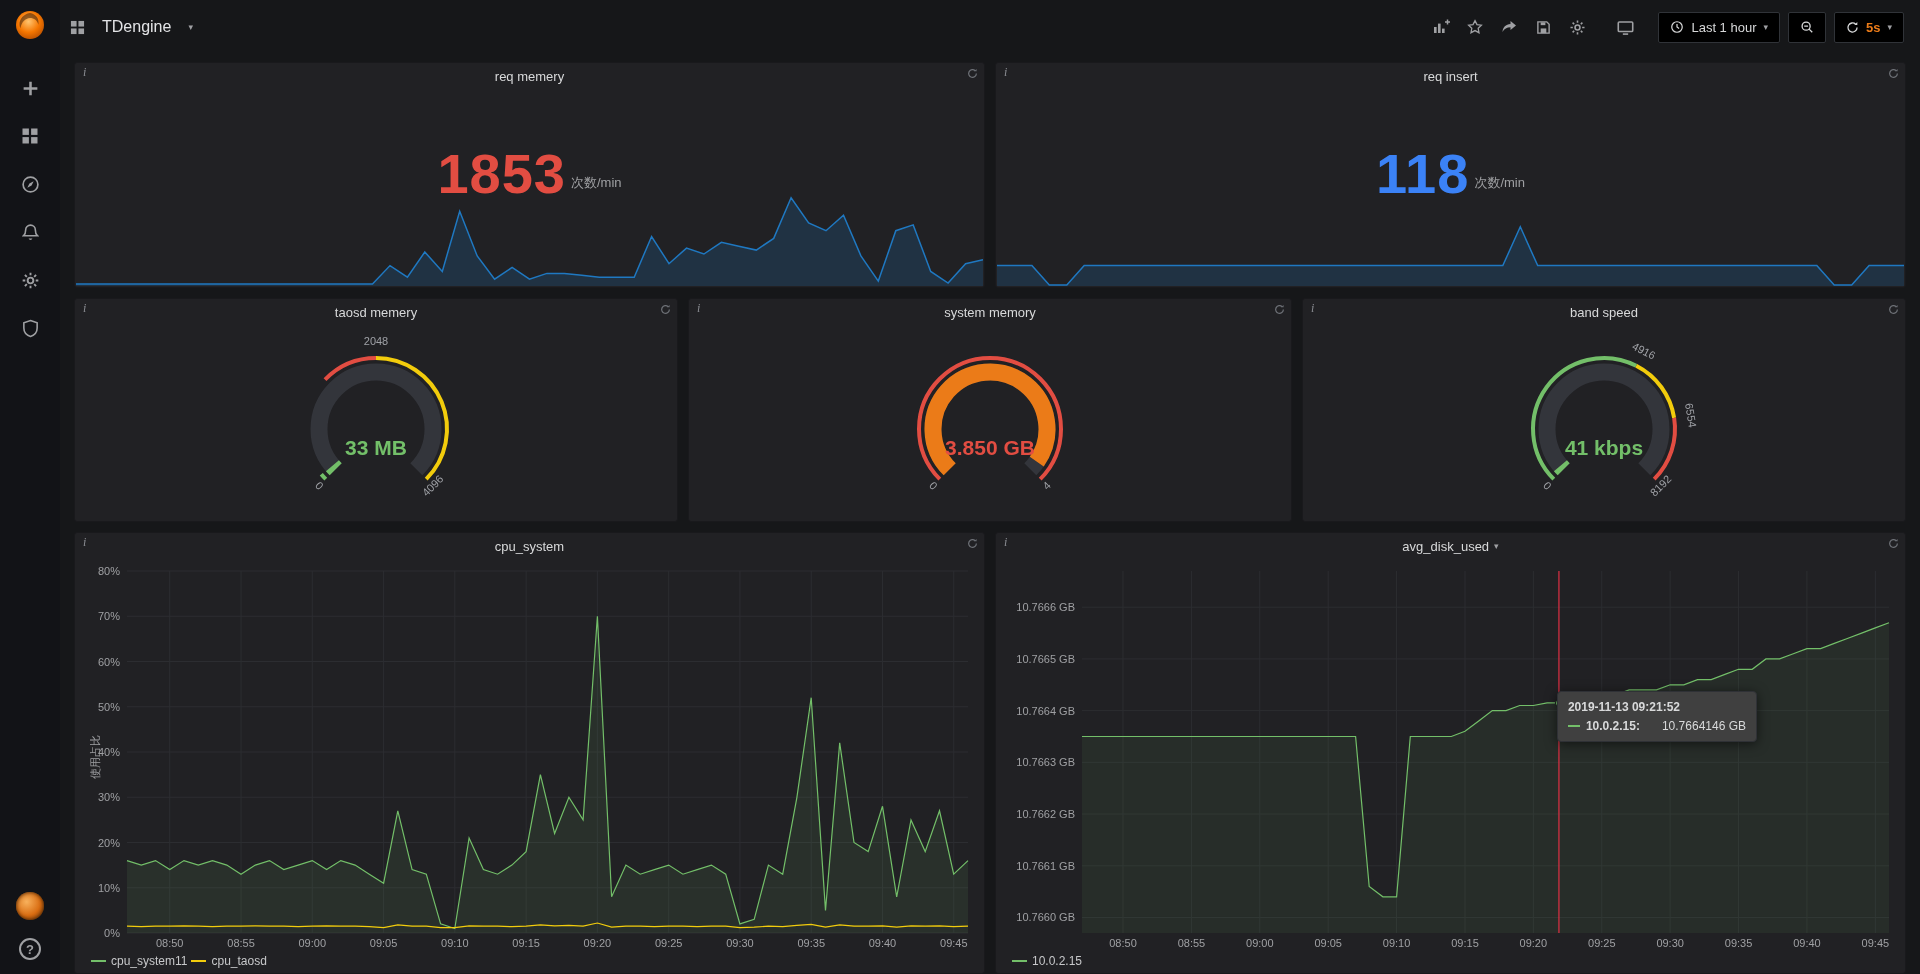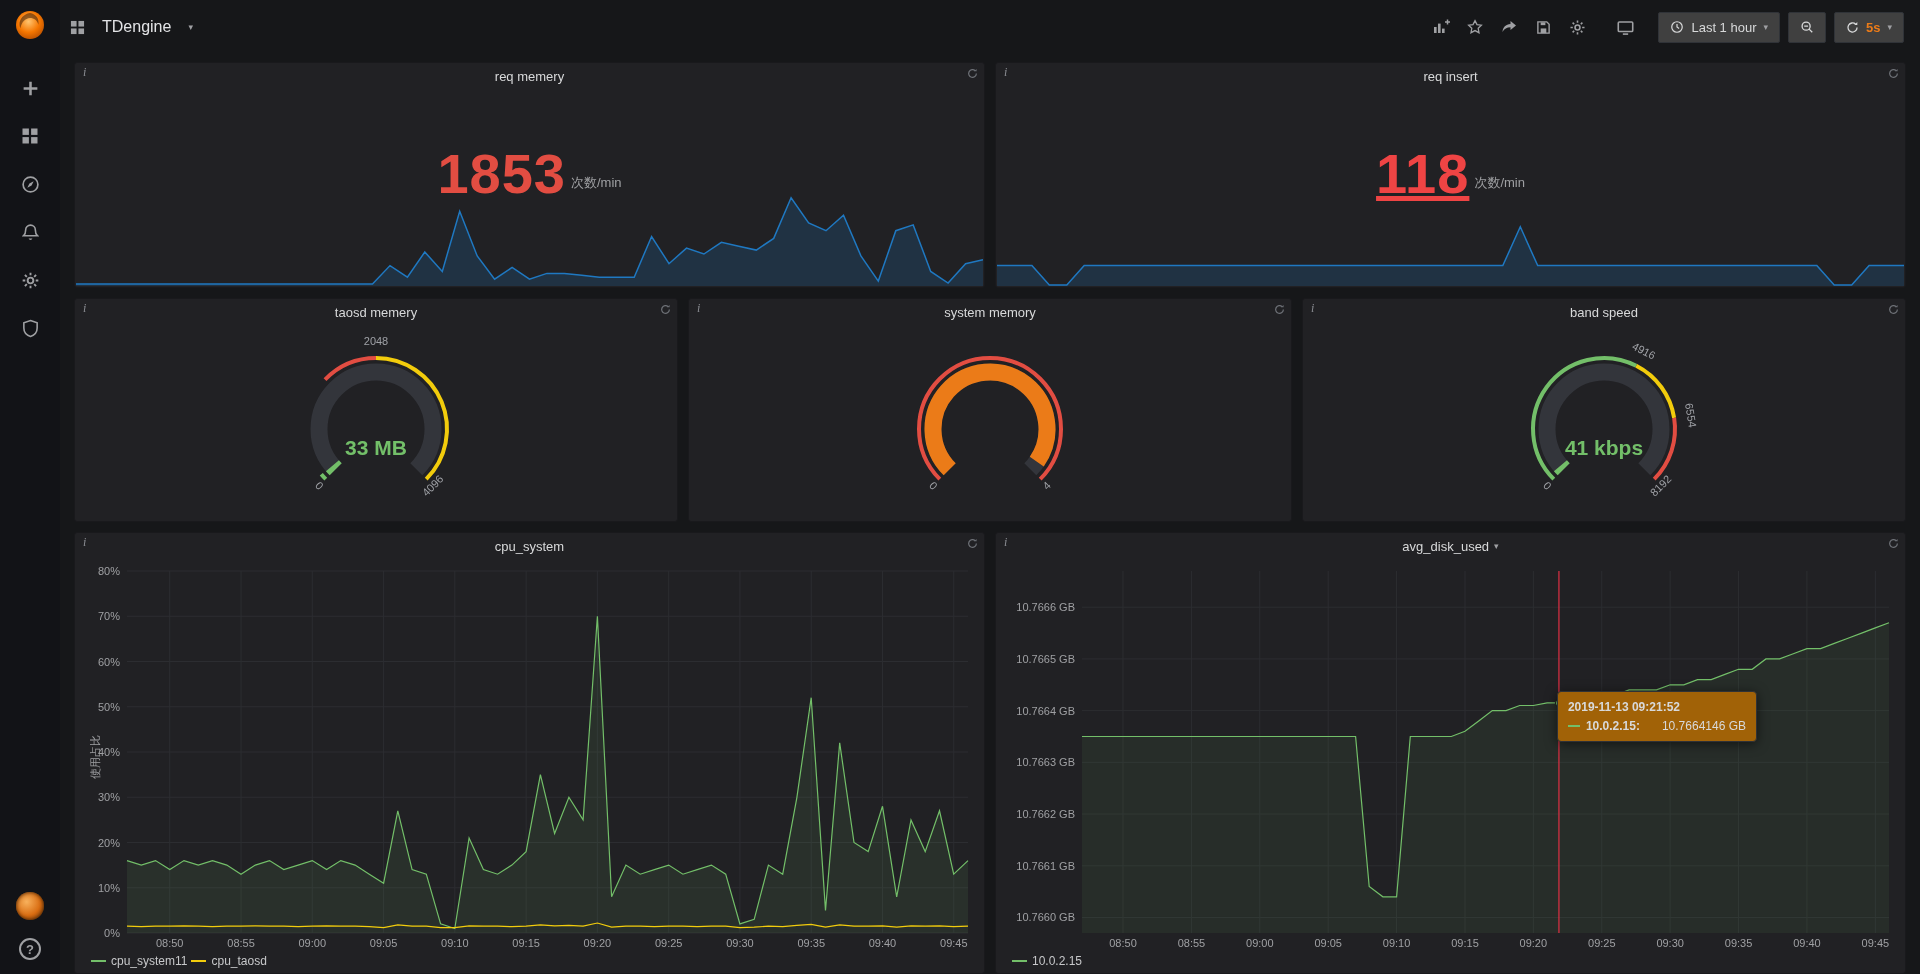--- a/index.html
+++ b/index.html
@@ -21,21 +21,21 @@
 
 .main{flex:1;display:flex;flex-direction:column;min-width:0;}
 .navbar{height:54px;flex:none;display:flex;align-items:center;justify-content:space-between;padding:0 16px 0 10px;background:#161719;}
 .nav-left{display:flex;align-items:center;gap:17px;cursor:pointer;}
 .nav-left .grid-ic{color:#9fa0a3;display:flex;}
 .dash-title{font-size:16px;font-weight:500;color:#e3e4e6;}
 .caret{color:#9fa0a3;font-size:9px;line-height:1;}
 .nav-right{display:flex;align-items:center;gap:4px;}
 .icon-btn{width:30px;height:30px;background:none;border:none;color:#9fa0a3;display:flex;align-items:center;justify-content:center;cursor:pointer;}
 .nav-sep{width:10px;}
-.nav-group-btn{display:flex;align-items:center;gap:7px;height:31px;padding:8px 11px;background:#404040;border:1px solid #303338;
+.nav-group-btn{display:flex;align-items:center;gap:7px;height:31px;padding:8px 11px;background:#000000;border:1px solid #303338;
   border-radius:2px;color:#d8d9da;font-size:13px;cursor:pointer;}
 .nav-group-btn + .nav-group-btn{margin-left:4px;}
 .interval-txt{font-weight:700;}
 
 
 .dashboard{padding:8px 14px 0;flex:1;min-height:0;}
 .row{display:grid;gap:10px;margin-bottom:10px;}
 .row1{grid-template-columns:1fr 1fr;height:226px;}
 .row2{grid-template-columns:1fr 1fr 1fr;height:224px;}
 .row3{grid-template-columns:1fr 1fr;height:442px;margin-bottom:0;}
@@ -63,21 +63,21 @@
 
 .ts-body{position:absolute;inset:0;display:flex;flex-direction:column;padding:4px 8px 2px 6px;}
 .ts-chart{flex:1;position:relative;min-height:0;}
 .ts-legend{height:20px;flex:none;display:flex;align-items:center;gap:4px;padding-left:10px;font-size:12px;color:#c7c8ca;}
 .legend-item{display:flex;align-items:center;cursor:pointer;}
 .legend-dash{display:inline-block;width:15px;height:2px;margin-right:5px;}
 .ylabel-vert{position:absolute;left:-8px;top:50%;transform:translate(0,-50%) rotate(-90deg);font-size:11px;color:#9fa0a3;z-index:2;}
 .tick{fill:#9fa0a3;font-size:11px;font-family:"Liberation Sans",sans-serif;}
 
 
-.chart-tooltip{position:absolute;left:62%;top:33%;z-index:6;background:#a16207;border:1px solid #2f3136;border-radius:4px;
+.chart-tooltip{position:absolute;left:62%;top:33%;z-index:6;background:#404040;border:1px solid #2f3136;border-radius:4px;
   padding:8px 10px;font-size:12px;white-space:nowrap;box-shadow:0 2px 12px rgba(0,0,0,.55);}
 .tt-time{font-weight:700;color:#d8d9da;margin-bottom:5px;}
 .tt-row{display:flex;align-items:center;}
 .tt-dash{display:inline-block;width:12px;height:2px;background:#73bf69;margin-right:6px;}
 .tt-name{font-weight:700;}
 .tt-val{font-weight:400;margin-left:22px;}
 </style>
 </head>
 <body>
 
@@ -265,21 +265,21 @@
                 <path d="M13.6 8a5.6 5.6 0 1 1-1.7-4" fill="none" stroke="currentColor" stroke-width="1.8"></path>
                 <path d="M13.9 1.3v3.6h-3.6z" fill="currentColor"></path>
               </svg>
           </span>
           <div class="panel-title">
             <span>req insert</span>
           </div>
           <div class="panel-body">
             <div class="singlestat">
               <div class="stat-line">
-                <span class="big-num" style="color: #ef4444; text-decoration: underline;">118</span>
+                <span class="big-num" style="color: #3b82f6;">118</span>
                 <span class="unit">次数/min</span>
               </div>
             </div>
             <div class="spark">
                 <svg width="907" height="103">
                   <path d="M0.0 82.6L17.4 82.6L34.9 82.6L52.3 102.0L69.8 102.0L87.2 82.6L104.7 82.6L122.1 82.6L139.5 82.6L157.0 82.6L174.4 82.6L191.9 82.6L209.3 82.6L226.8 82.6L244.2 82.6L261.6 82.6L279.1 82.6L296.5 82.6L314.0 82.6L331.4 82.6L348.8 82.6L366.3 82.6L383.7 82.6L401.2 82.6L418.6 82.6L436.1 82.6L453.5 82.6L470.9 82.6L488.4 82.6L505.8 82.6L523.3 43.8L540.7 82.6L558.2 82.6L575.6 82.6L593.0 82.6L610.5 82.6L627.9 82.6L645.4 82.6L662.8 82.6L680.3 82.6L697.7 82.6L715.1 82.6L732.6 82.6L750.0 82.6L767.5 82.6L784.9 82.6L802.3 82.6L819.8 82.6L837.2 102.0L854.7 102.0L872.1 82.6L889.6 82.6L907.0 82.6L907 103L0 103Z" fill="rgba(31,120,193,0.2)" stroke="none"></path>
                   <path d="M0.0 82.6L17.4 82.6L34.9 82.6L52.3 102.0L69.8 102.0L87.2 82.6L104.7 82.6L122.1 82.6L139.5 82.6L157.0 82.6L174.4 82.6L191.9 82.6L209.3 82.6L226.8 82.6L244.2 82.6L261.6 82.6L279.1 82.6L296.5 82.6L314.0 82.6L331.4 82.6L348.8 82.6L366.3 82.6L383.7 82.6L401.2 82.6L418.6 82.6L436.1 82.6L453.5 82.6L470.9 82.6L488.4 82.6L505.8 82.6L523.3 43.8L540.7 82.6L558.2 82.6L575.6 82.6L593.0 82.6L610.5 82.6L627.9 82.6L645.4 82.6L662.8 82.6L680.3 82.6L697.7 82.6L715.1 82.6L732.6 82.6L750.0 82.6L767.5 82.6L784.9 82.6L802.3 82.6L819.8 82.6L837.2 102.0L854.7 102.0L872.1 82.6L889.6 82.6L907.0 82.6" fill="none" stroke="#1f78c1" stroke-width="1.5"></path>
                 </svg>
               </div>
           </div>
@@ -329,20 +329,21 @@
           <div class="panel-body">
             <div class="gauge-wrap">
                 <svg width="250" height="185" viewBox="0 0 250 185">
                   <path d="M84.69 138.31 A57 57 0 1 1 165.31 138.31" fill="none" stroke="#33353b" stroke-width="17"></path>
                   <path d="M74.80 148.20 A71 71 0 1 1 175.20 148.20" fill="none" stroke="#e24d42" stroke-width="4"></path>
                   <path d="M84.69 138.31 A57 57 0 1 1 171.76 130.59" fill="none" stroke="#eb7b18" stroke-width="17"></path>
                   <text x="0" y="0" text-anchor="middle" class="gauge-label" transform="translate(65.6 157.4) rotate(45.0)">0</text>
                   <text x="0" y="0" text-anchor="middle" class="gauge-label" transform="translate(184.4 157.4) rotate(-45.0)">4</text>
                 </svg>
               </div>
+            <div class="gauge-value" style="color: rgb(226, 77, 66);">3.850 GB</div>
           </div>
         </section>
 
         <section class="panel">
           <span class="panel-info">i</span>
           <span class="panel-loading">
             <svg viewBox="0 0 16 16" width="11" height="11">
                 <path d="M13.6 8a5.6 5.6 0 1 1-1.7-4" fill="none" stroke="currentColor" stroke-width="1.8"></path>
                 <path d="M13.9 1.3v3.6h-3.6z" fill="currentColor"></path>
               </svg>

